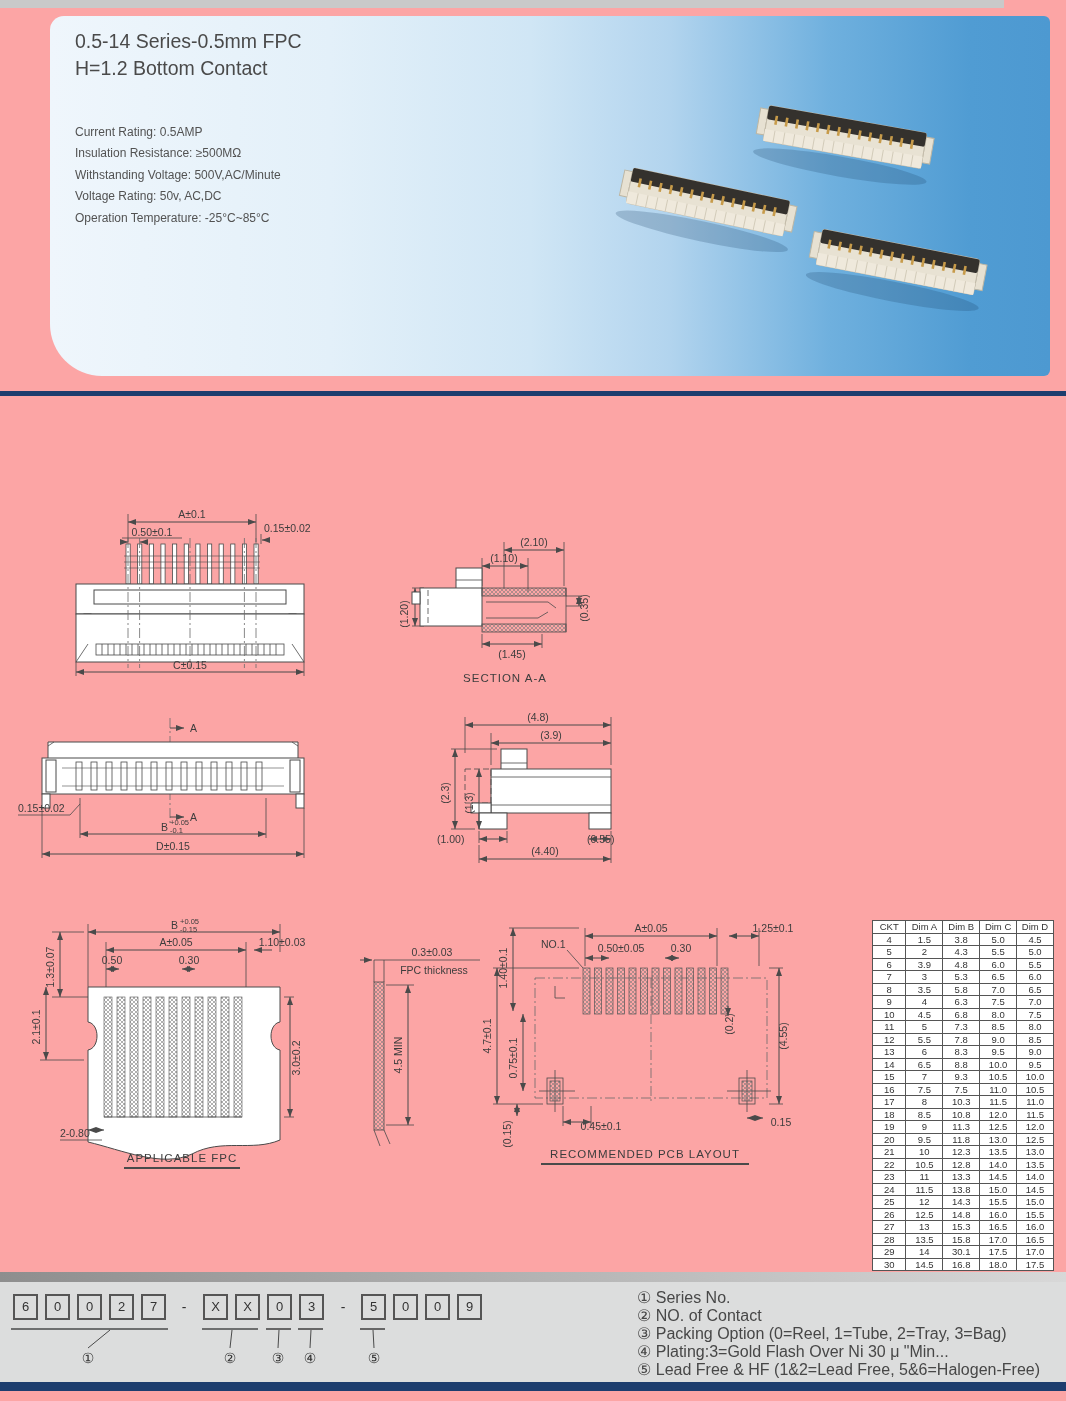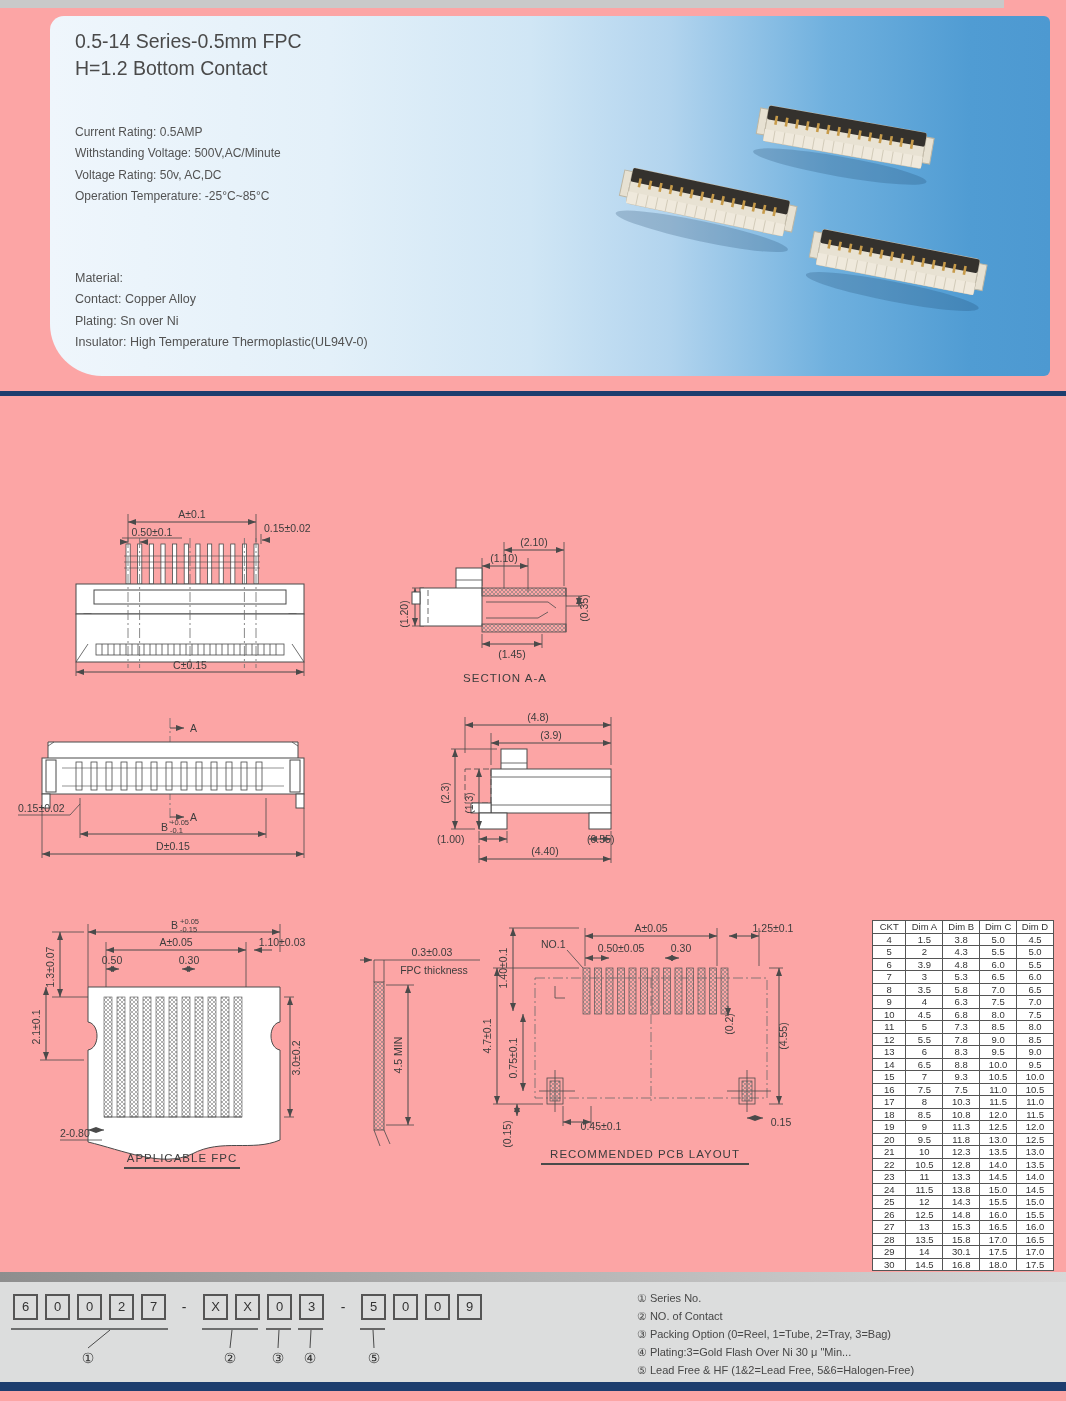--- a/index.html
+++ b/index.html
@@ -36,21 +36,21 @@
 
   
   .grad{left:0;top:1272px;width:1066px;height:10px;background:linear-gradient(to right,#8e8e8e,#d8d8d8);}
   .pnstrip{left:0;top:1282px;width:1066px;height:100px;background:#dcdddd;}
   .botnavy{left:0;top:1382px;width:1066px;height:9px;background:#1d3d6e;}
   .pn-group{display:flex;gap:7px;}
   .pn-box{display:block;width:25px;height:26px;border:2px solid #555;box-sizing:border-box;
           font-size:13px;line-height:22px;text-align:center;color:#333;background:#dcdddd;}
   .pn-dash{width:12px;text-align:center;font-size:14px;color:#333;}
   .pn-marker{width:16px;text-align:center;font-size:14px;color:#333;}
-  .legend{left:637px;top:1289px;width:420px;font-size:11px;line-height:18px;color:#474747;}
+  .legend{left:637px;top:1289px;width:420px;font-size:16px;line-height:18px;color:#474747;}
 </style>
 </head>
 <body>
 
 <div class="page">
 
   <svg width="0" height="0" style="position:absolute">
     <defs>
       <marker id="ae" markerWidth="9" markerHeight="8" refX="8" refY="3" orient="auto">
           <path d="M0,0L8,3L0,6Z" fill="#4a4a4a"></path>
@@ -145,29 +145,24 @@
       </g>
     </svg>
   </div>
 
   <div class="abs title">
       <div>0.5-14 Series-0.5mm FPC</div>
       <div>H=1.2 Bottom Contact</div>
     </div>
   <div class="abs specs">
       <div>Current Rating: 0.5AMP</div>
+      <div>Insulation Resistance: ≥500MΩ</div>
       <div>Withstanding Voltage: 500V,AC/Minute</div>
       <div>Voltage Rating: 50v, AC,DC</div>
       <div>Operation Temperature: -25°C~85°C</div>
-    </div>
-  <div class="abs mats">
-      <div>Material:</div>
-      <div>Contact: Copper Alloy</div>
-      <div>Plating: Sn over Ni</div>
-      <div>Insulator: High Temperature Thermoplastic(UL94V-0)</div>
     </div>
 
   <div class="abs navy"></div>
 
   <svg class="abs" style="left:60px;top:492px" width="260" height="190" viewBox="0 0 260 190">
     <line class="tn" x1="68" y1="22" x2="68" y2="50"></line>
       <line class="tn" x1="196" y1="22" x2="196" y2="50"></line>
     <line class="ln" x1="68" y1="30" x2="196" y2="30" marker-start="url(#as)" marker-end="url(#ae)"></line>
     <text class="dimtxt" x="132" y="26" text-anchor="middle">A±0.1</text>
     <text class="dimtxt" x="92" y="44" text-anchor="middle">0.50±0.1</text>

